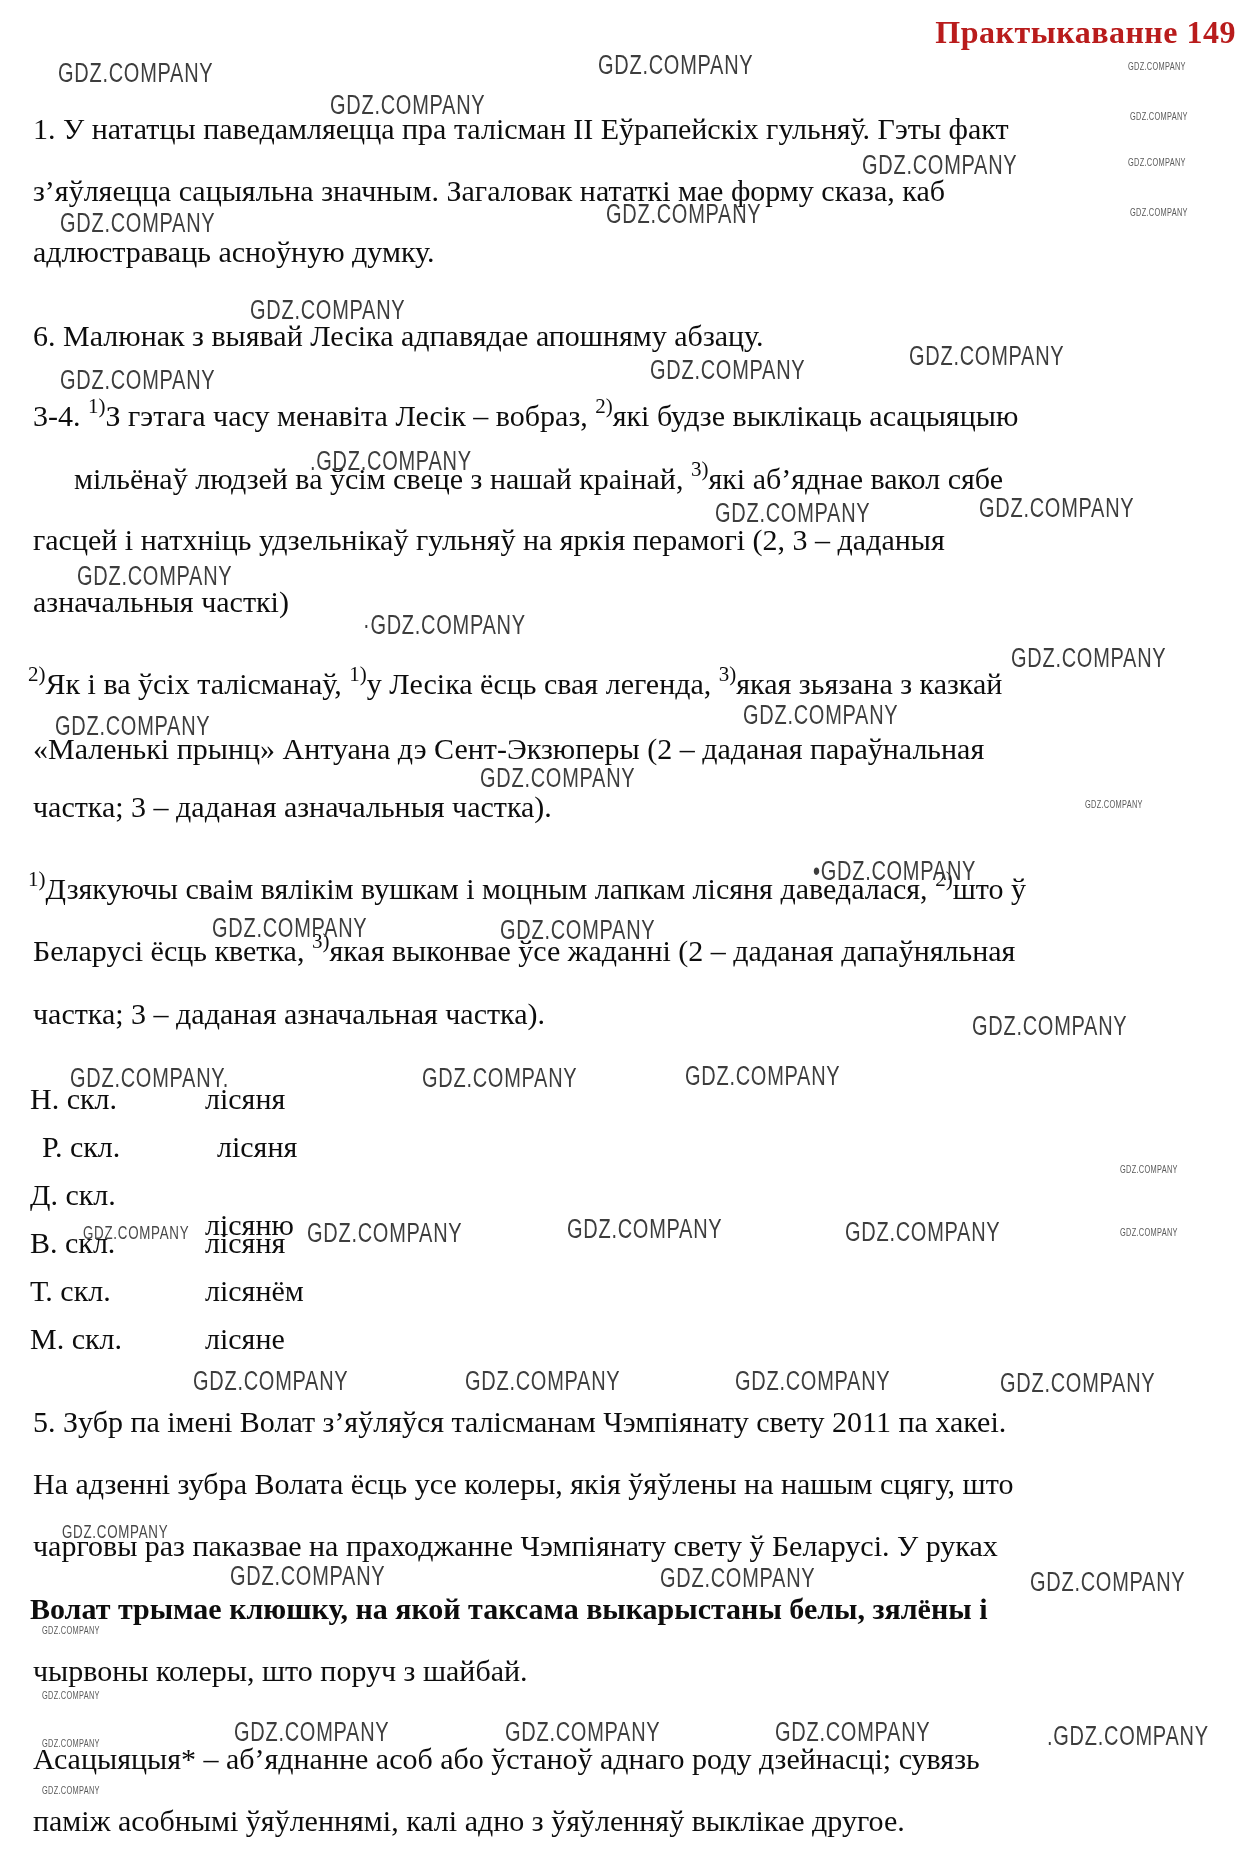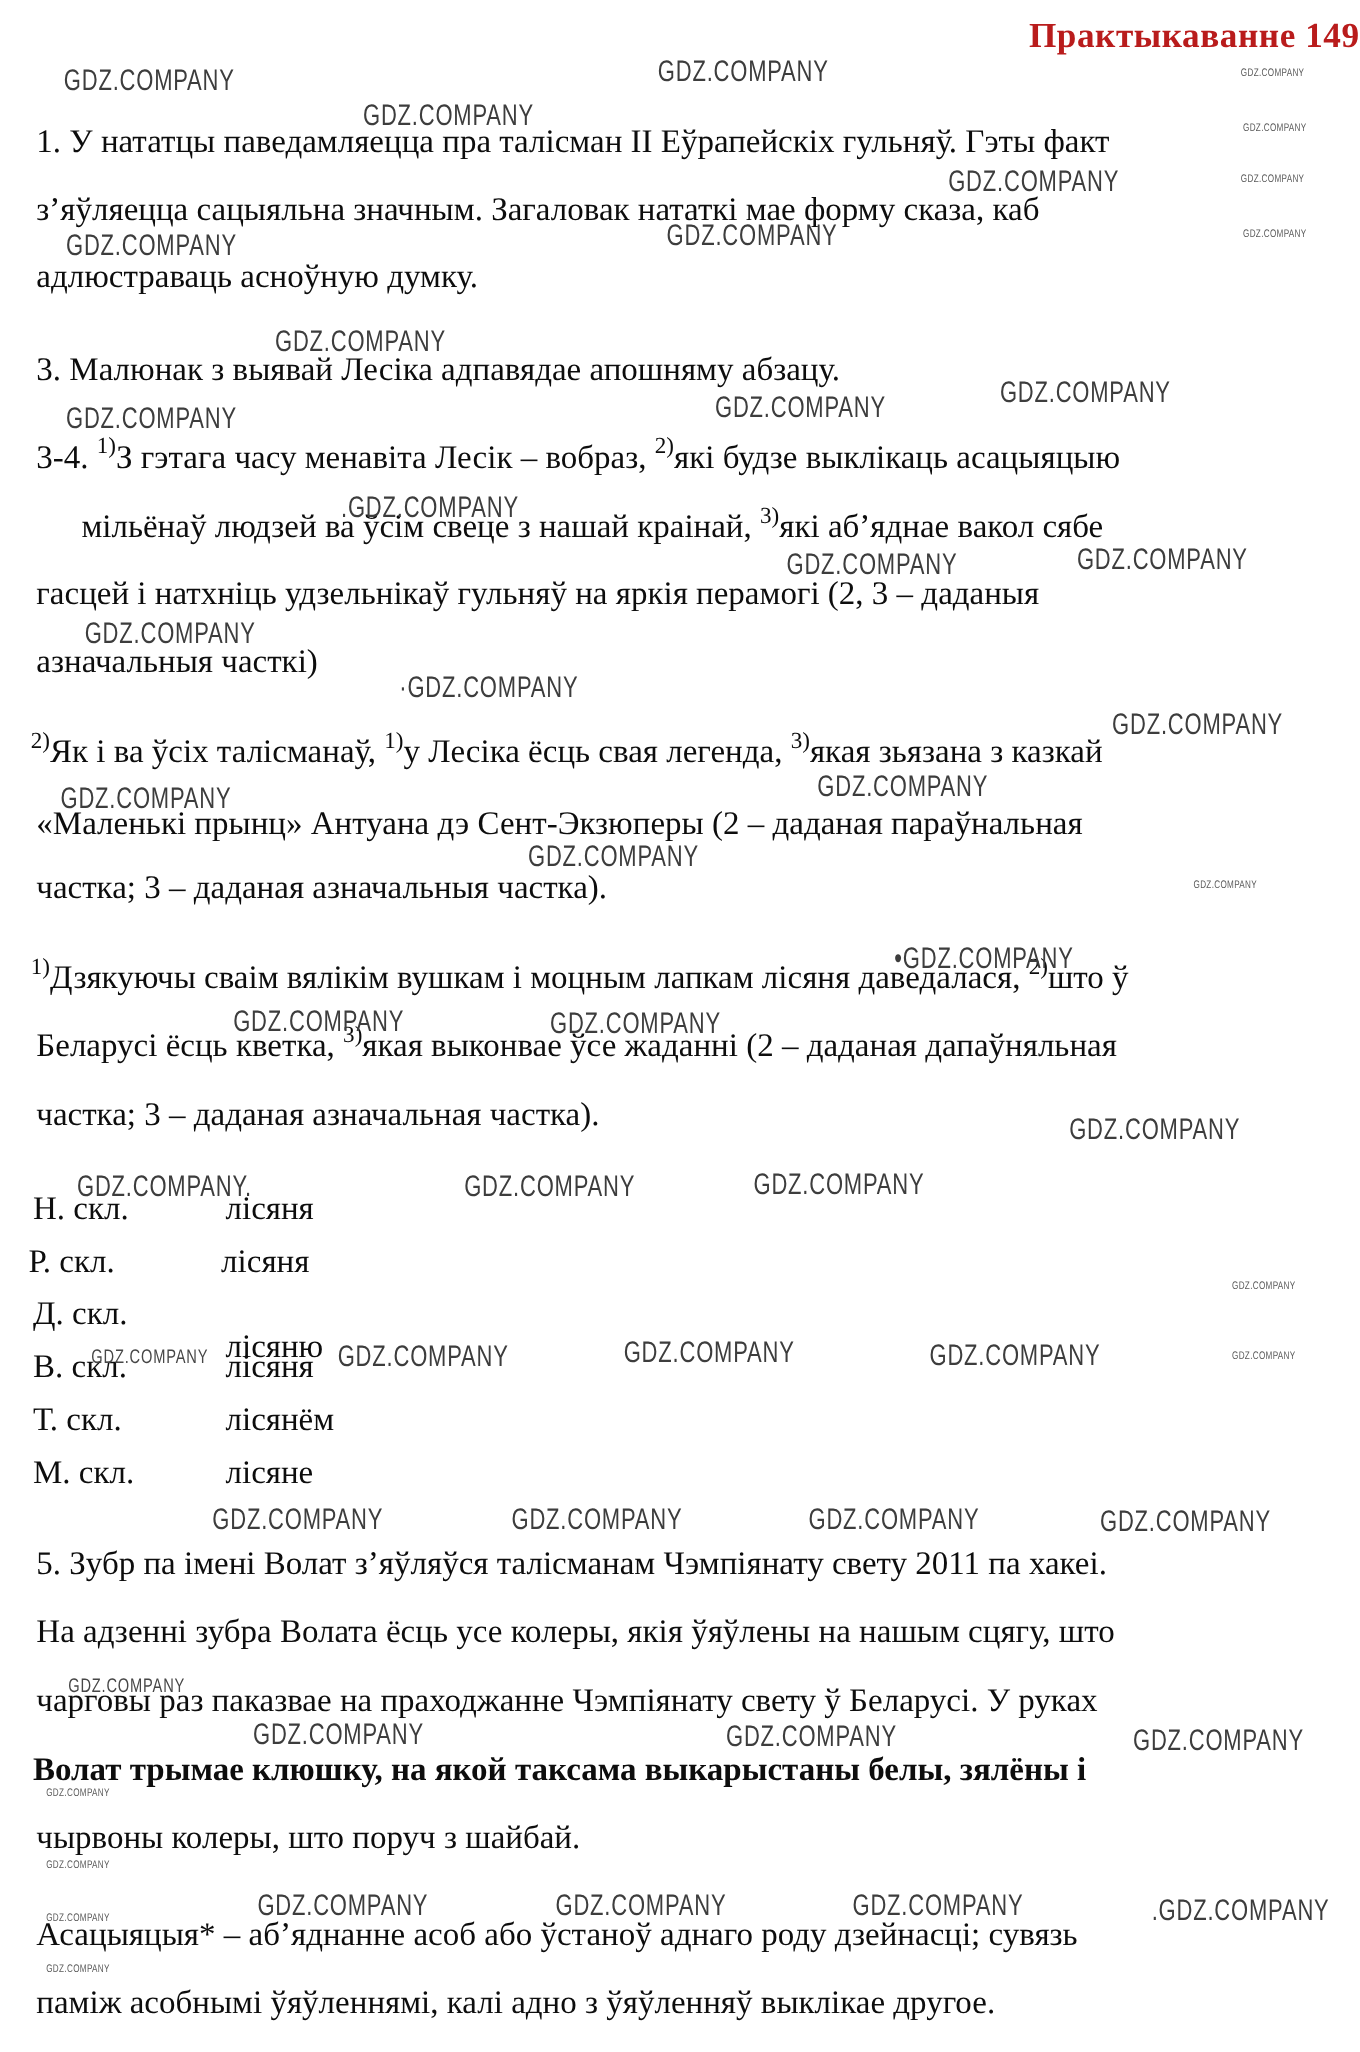--- a/index.html
+++ b/index.html
@@ -35,42 +35,42 @@
 </style>
 </head>
 <body>
 
 <div class="page">
   <h1 class="doc-title">Практыкаванне 149</h1>
   <div id="lines">
       <div class="line" style="left: 33px; top: 112px;">1. У нататцы паведамляецца пра талісман II Еўрапейскіх гульняў. Гэты факт</div>
       <div class="line" style="left: 33px; top: 174px;">з’яўляецца сацыяльна значным. Загаловак нататкі мае форму сказа, каб</div>
       <div class="line" style="left: 33px; top: 235px;">адлюстраваць асноўную думку.</div>
-      <div class="line" style="left: 33px; top: 319px;">3. Малюнак з выявай Лесіка адпавядае апошняму абзацу.</div>
+      <div class="line" style="left: 33px; top: 319px;">6. Малюнак з выявай Лесіка адпавядае апошняму абзацу.</div>
       <div class="line" style="left: 33px; top: 399px;">3-4. <sup>1)</sup>З гэтага часу менавіта Лесік – вобраз, <sup>2)</sup>які будзе выклікаць асацыяцыю</div>
       <div class="line" style="left: 33px; top: 462px; margin-left: 41px;">мільёнаў людзей ва ўсім свеце з нашай краінай, <sup>3)</sup>які аб’яднае вакол сябе</div>
       <div class="line" style="left: 33px; top: 523px;">гасцей і натхніць удзельнікаў гульняў на яркія перамогі (2, 3 – даданыя</div>
       <div class="line" style="left: 33px; top: 585px;">азначальныя часткі)</div>
       <div class="line" style="left: 28px; top: 667px;"><sup>2)</sup>Як і ва ўсіх талісманаў, <sup>1)</sup>у Лесіка ёсць свая легенда, <sup>3)</sup>якая зьязана з казкай</div>
       <div class="line" style="left: 33px; top: 732px;">«Маленькі прынц» Антуана дэ Сент-Экзюперы (2 – даданая параўнальная</div>
       <div class="line" style="left: 33px; top: 790px;">частка; 3 – даданая азначальныя частка).</div>
       <div class="line" style="left: 28px; top: 872px;"><sup>1)</sup>Дзякуючы сваім вялікім вушкам і моцным лапкам лісяня даведалася, <sup>2)</sup>што ў</div>
       <div class="line" style="left: 33px; top: 934px;">Беларусі ёсць кветка, <sup>3)</sup>якая выконвае ўсе жаданні (2 – даданая дапаўняльная</div>
       <div class="line" style="left: 33px; top: 997px;">частка; 3 – даданая азначальная частка).</div>
       <div class="line" style="left: 33px; top: 1405px;">5. Зубр па імені Волат з’яўляўся талісманам Чэмпіянату свету 2011 па хакеі.</div>
       <div class="line" style="left: 33px; top: 1467px;">На адзенні зубра Волата ёсць усе колеры, якія ўяўлены на нашым сцягу, што</div>
       <div class="line" style="left: 33px; top: 1529px;">чарговы раз паказвае на праходжанне Чэмпіянату свету ў Беларусі. У руках</div>
       <div class="line" style="left: 30px; top: 1592px; font-weight: bold;">Волат трымае клюшку, на якой таксама выкарыстаны белы, зялёны і</div>
       <div class="line" style="left: 33px; top: 1654px;">чырвоны колеры, што поруч з шайбай.</div>
       <div class="line" style="left: 33px; top: 1742px;">Асацыяцыя* – аб’яднанне асоб або ўстаноў аднаго роду дзейнасці; сувязь</div>
       <div class="line" style="left: 33px; top: 1804px;">паміж асобнымі ўяўленнямі, калі адно з ўяўленняў выклікае другое.</div>
     </div>
   <div id="declension">
       <div class="dec-row" style="left: 30px; top: 1082px;"><span>Н. скл.</span><span class="dec-form" style="left: 175px;">лісяня</span></div>
-      <div class="dec-row" style="left: 26px; top: 1130px;"><span>Р. скл.</span><span class="dec-form" style="left: 175px;">лісяня</span></div>
+      <div class="dec-row" style="left: 42px; top: 1130px;"><span>Р. скл.</span><span class="dec-form" style="left: 175px;">лісяня</span></div>
       <div class="dec-row" style="left: 30px; top: 1178px;"><span>Д. скл.</span><span class="dec-form" style="left: 175px; margin-top: 30px;">лісяню</span></div>
       <div class="dec-row" style="left: 30px; top: 1226px;"><span>В. скл.</span><span class="dec-form" style="left: 175px;">лісяня</span></div>
       <div class="dec-row" style="left: 30px; top: 1274px;"><span>Т. скл.</span><span class="dec-form" style="left: 175px;">лісянём</span></div>
       <div class="dec-row" style="left: 30px; top: 1322px;"><span>М. скл.</span><span class="dec-form" style="left: 175px;">лісяне</span></div>
     </div>
   <div id="watermarks">
       <span class="wm m" style="left: 58px; top: 60px;">GDZ.COMPANY</span>
       <span class="wm m" style="left: 598px; top: 52px;">GDZ.COMPANY</span>
       <span class="wm t" style="left: 1128px; top: 62px;">GDZ.COMPANY</span>
       <span class="wm m" style="left: 330px; top: 92px;">GDZ.COMPANY</span>

